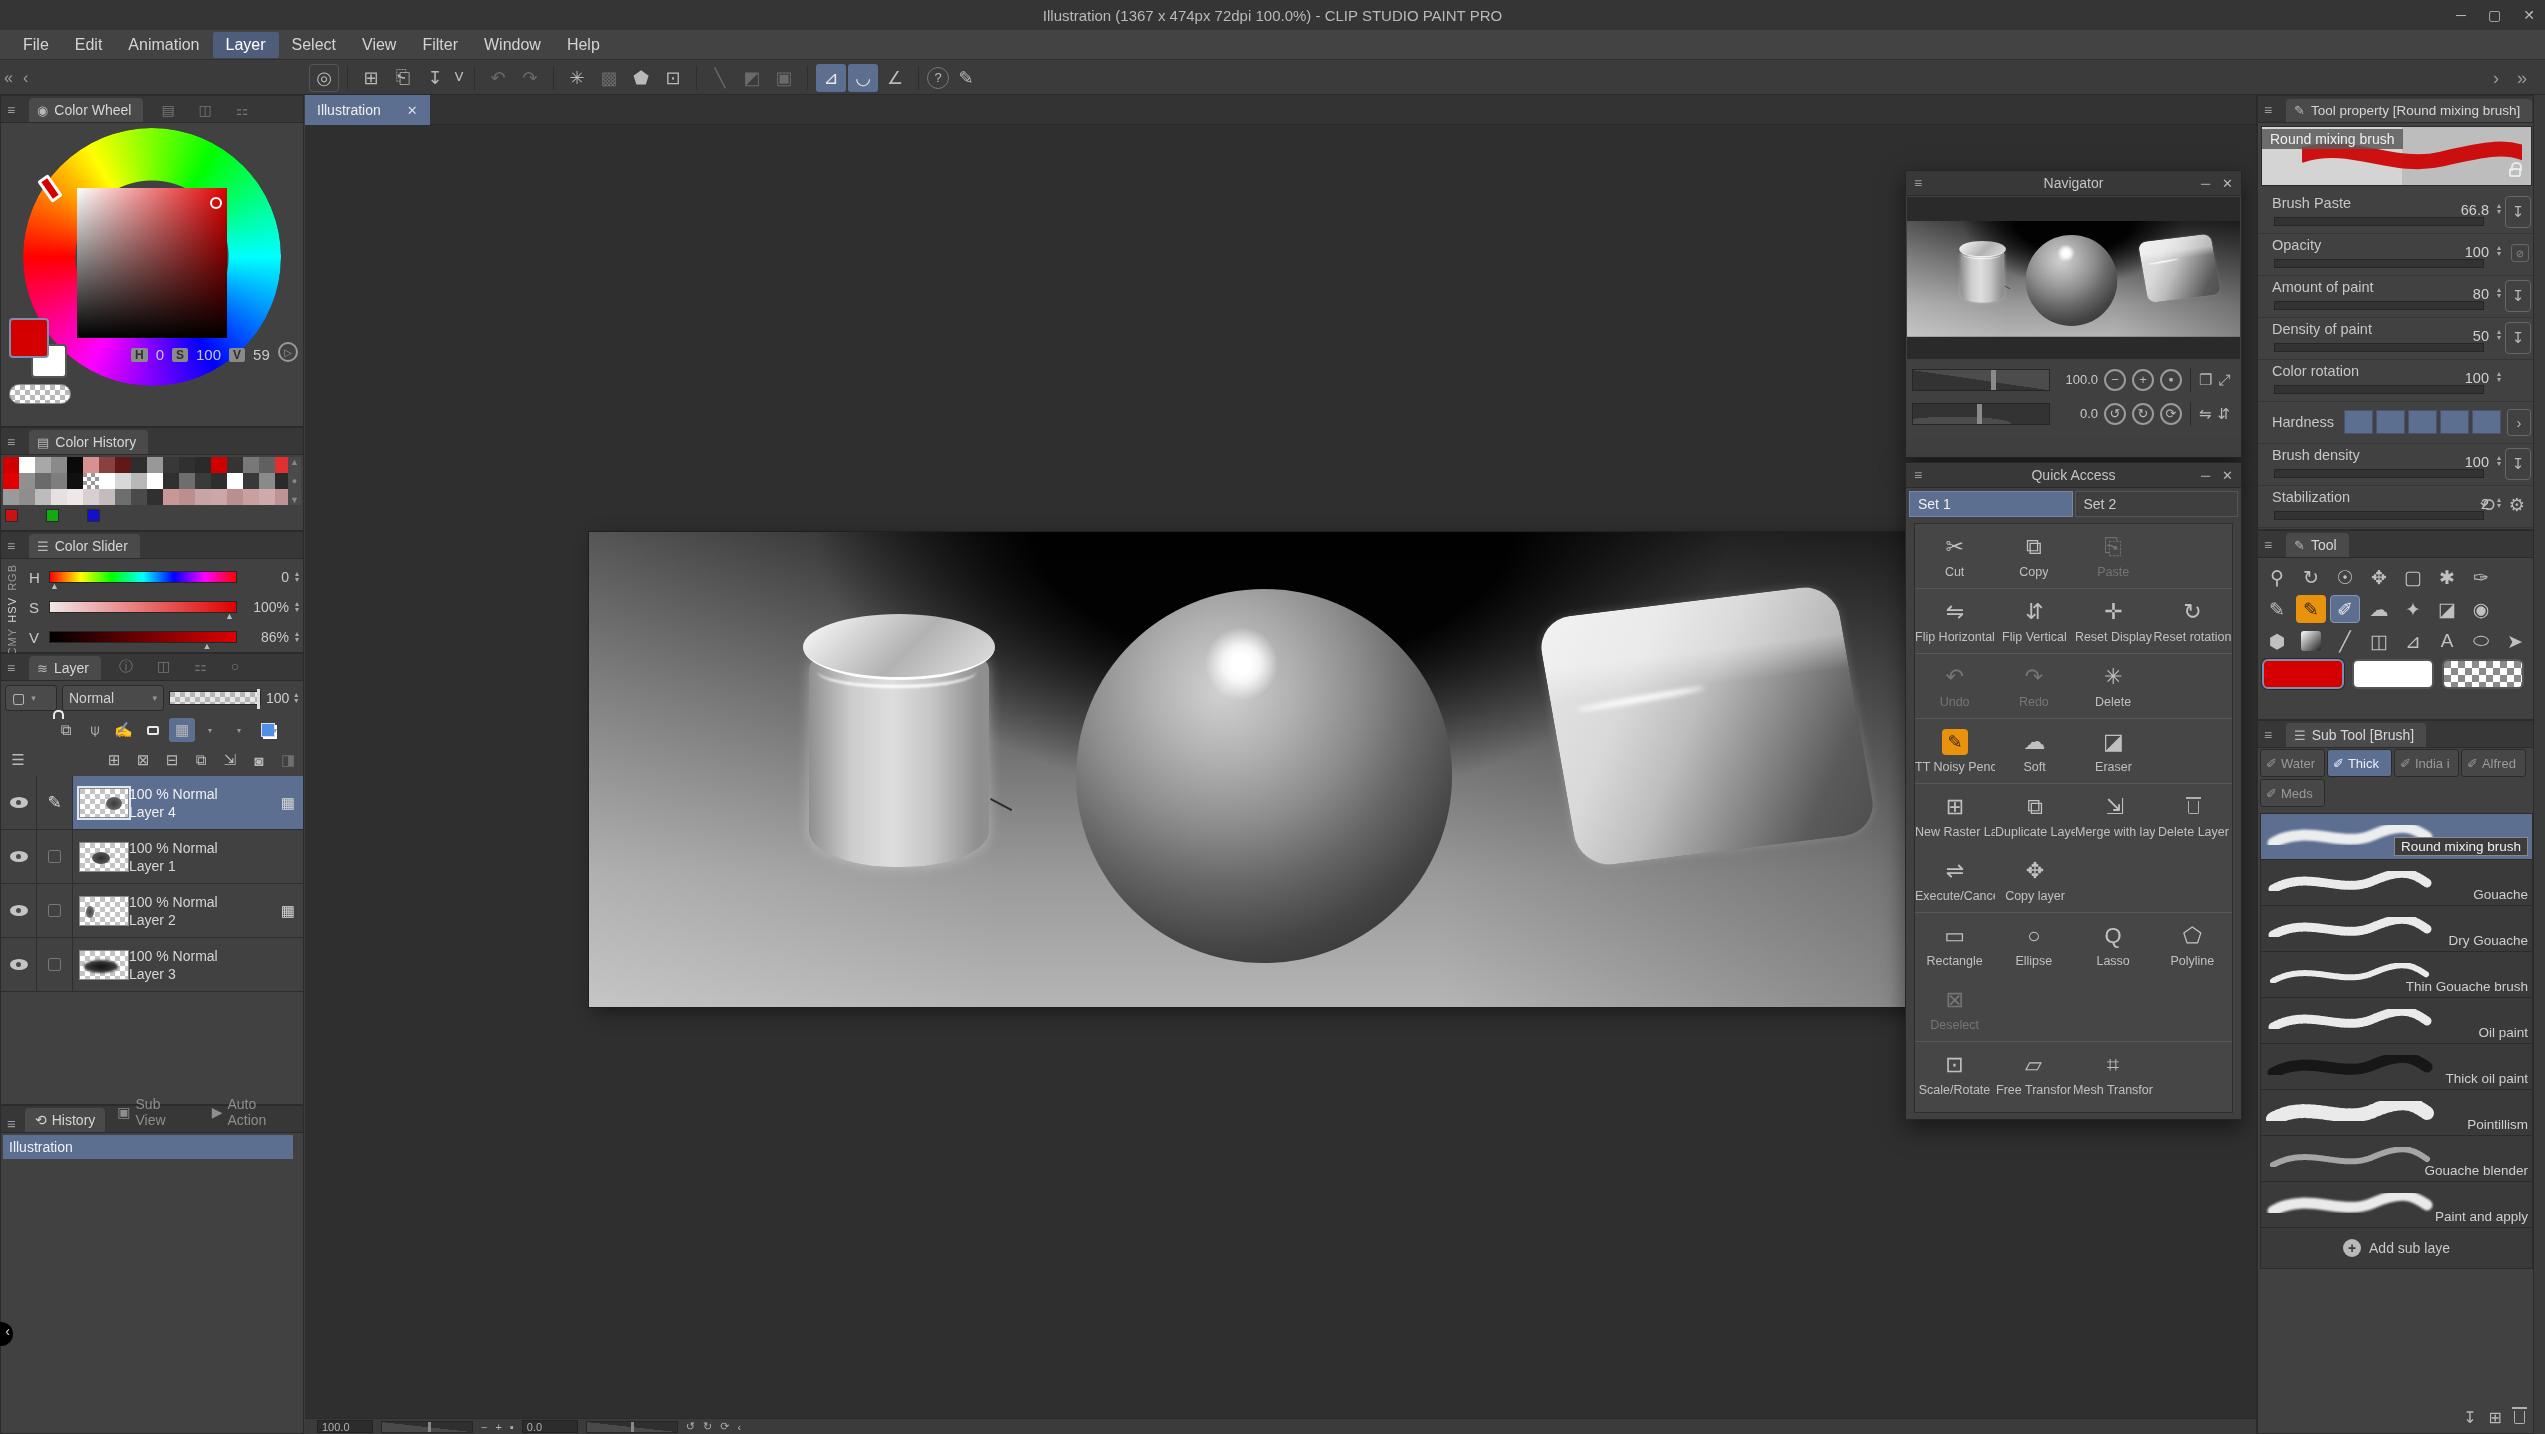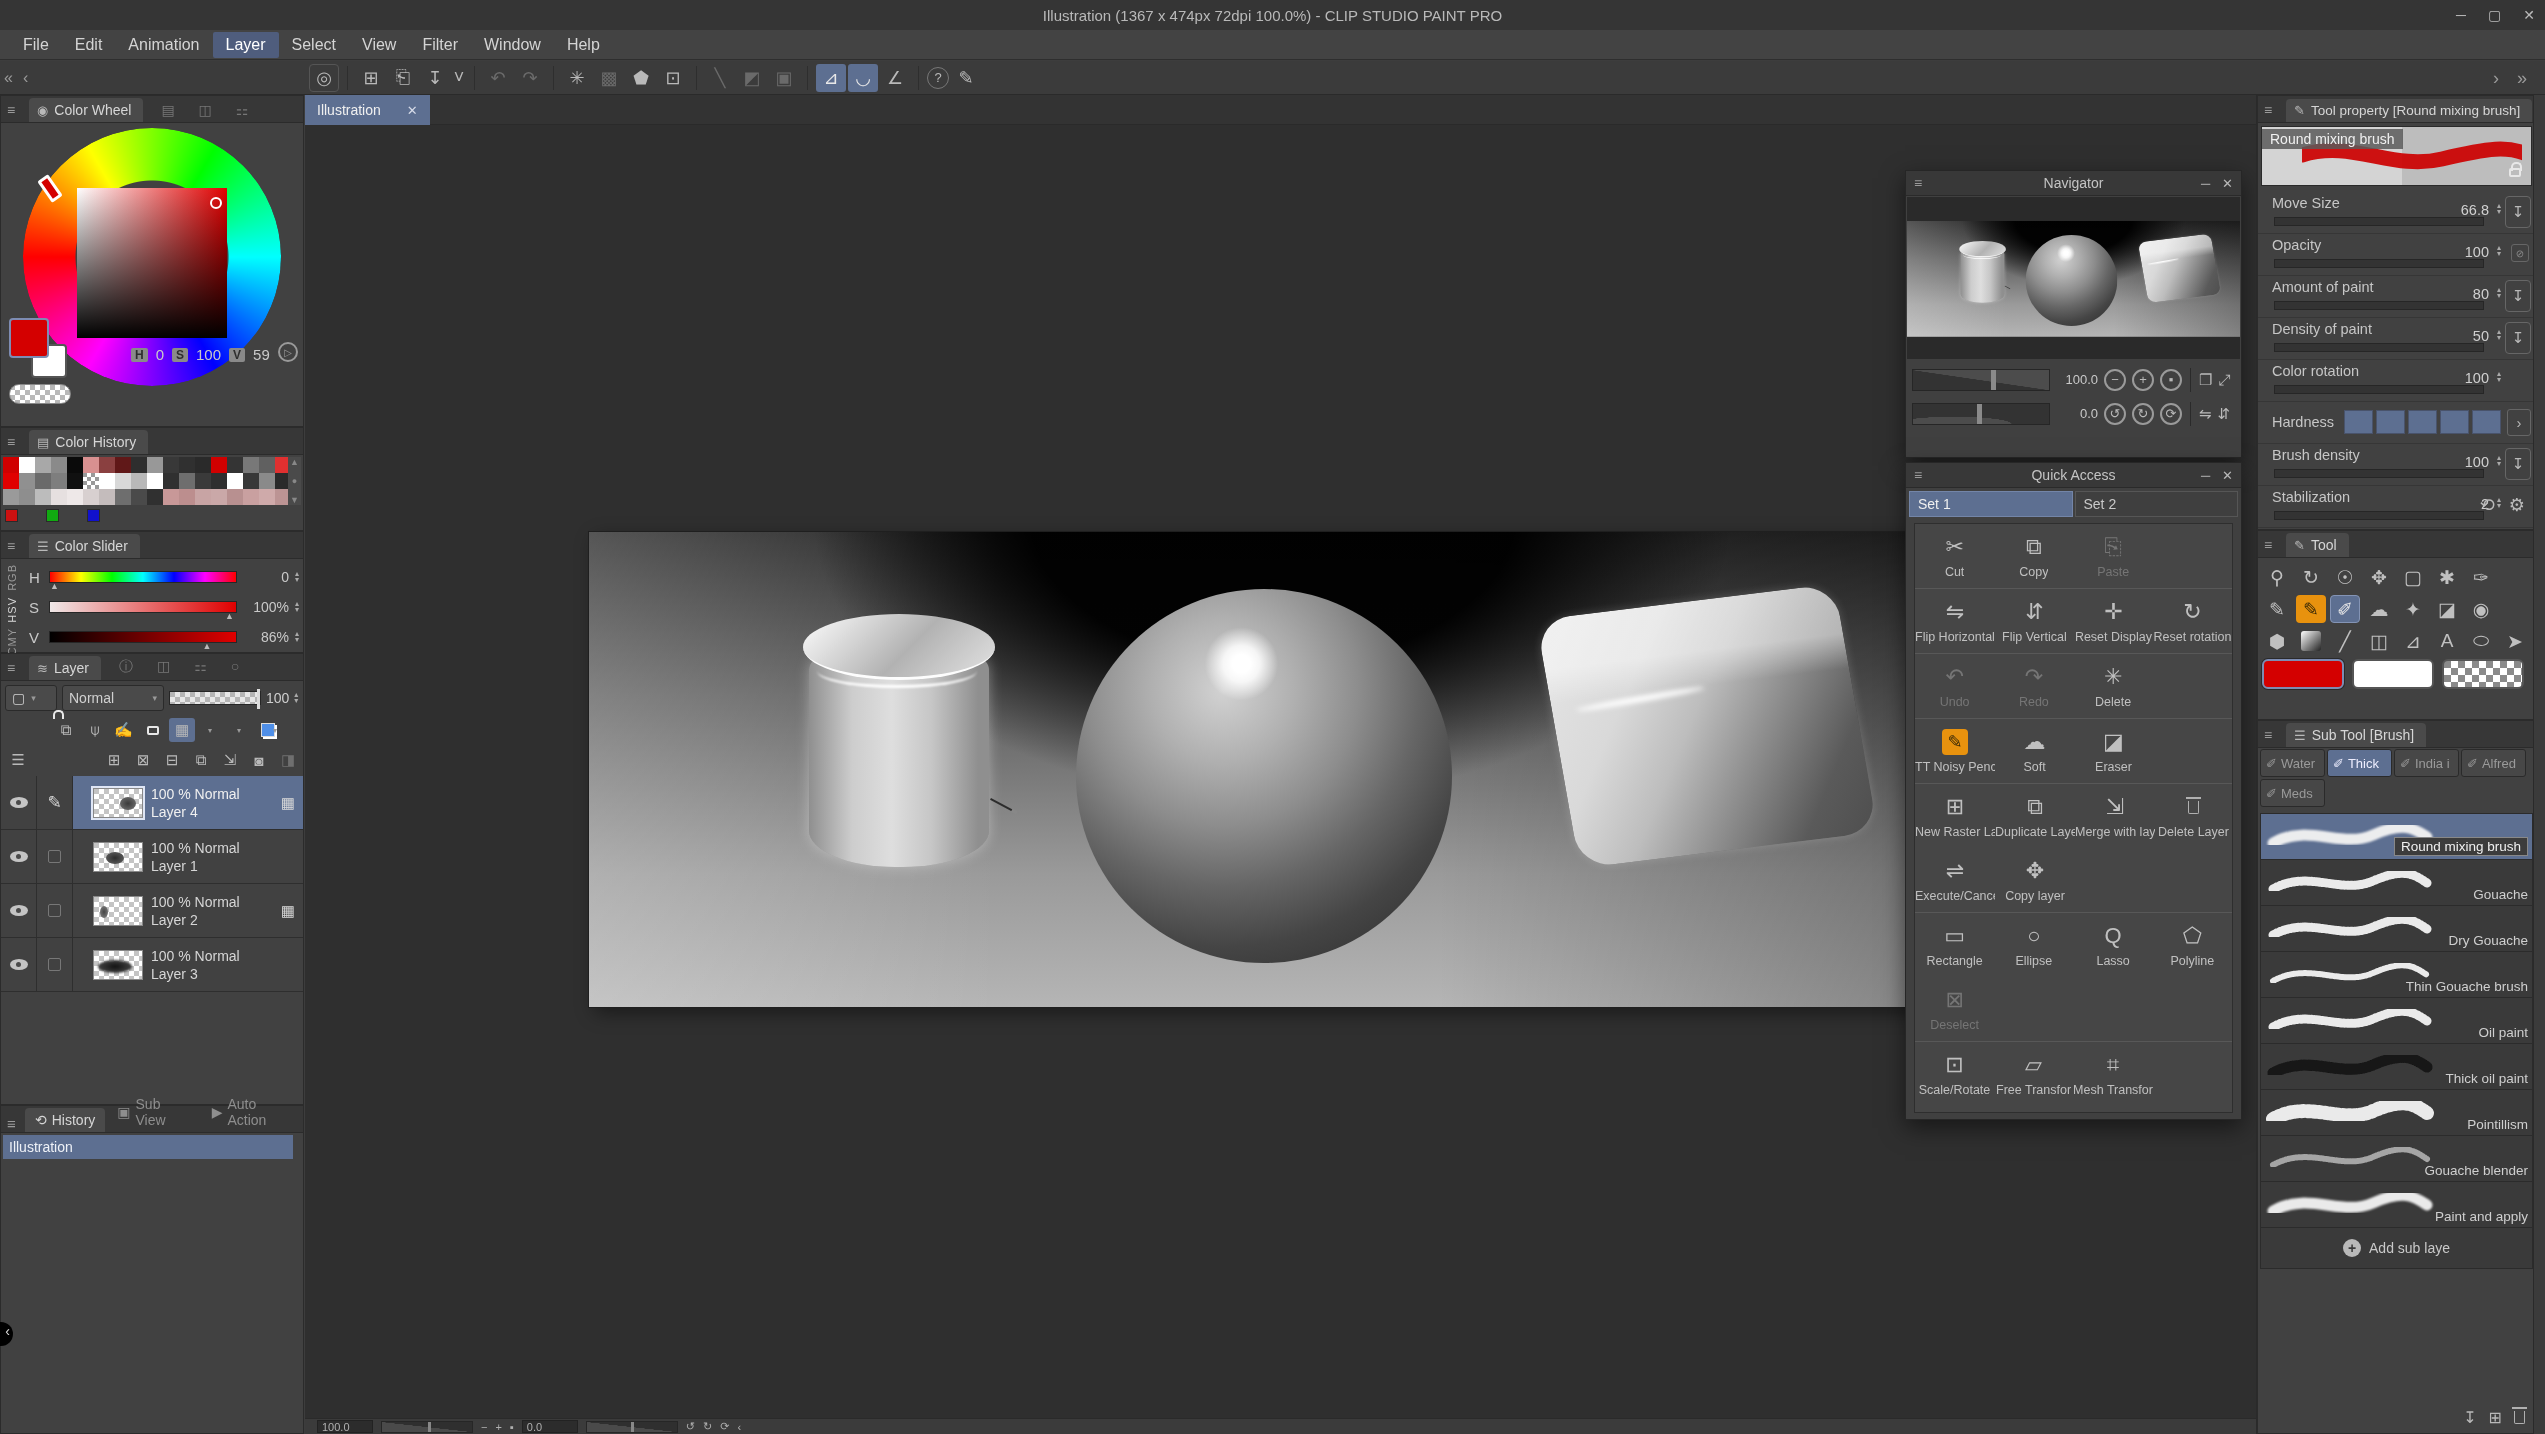--- a/index.html
+++ b/index.html
@@ -91,21 +91,21 @@
   .opa-knob { position:absolute; right:0; top:-3px; width:3px; height:20px; background:#ddd; }
   .lyr-icons { position:absolute; display:flex; gap:3px; align-items:center; }
   .li { width:26px; height:24px; display:inline-flex; align-items:center; justify-content:center; color:#b9b9b9; font-size:15px; border-radius:3px;}
   .li.dis { color:#6f6f6f; }
   .li.act { background:#5d6f91; }
   .li .dd { font-size:8px; color:#999; margin-left:-2px;}
   .blue-sq { width:14px; height:14px; background:#4f8fe8; border:1px solid #ddd; box-shadow:2px 2px 0 #fff;}
   #layer-list { position:absolute; left:0; top:122px; width:302px; }
   .lrow { height:54px; border-bottom:1px solid #2e2e2e; display:flex; align-items:stretch; background:#414141;}
   .lcol { width:36px; border-right:1px solid #2e2e2e; display:flex; align-items:center; justify-content:center; }
-  .lmain { flex:1; display:flex; align-items:center; gap:8px; padding-left:20px; }
+  .lmain { flex:1; display:flex; align-items:center; gap:0; padding-left:6px; }
   .lrow.sel .lmain { background:#5d6f91; }
   .thumb { width:50px; height:30px; border:1px solid #888; background:repeating-conic-gradient(#fff 0 25%, #c4c4c4 0 50%); background-size:10px 10px; position:relative; flex:none;}
   .lrow.sel .thumb { outline:2px solid #dfe6f5; }
   .thumb.t0::after,.thumb.t1::after,.thumb.t2::after,.thumb.t3::after { content:''; position:absolute; border-radius:50%; }
   .thumb.t0::after { left:26px; top:8px; width:16px; height:13px; background:radial-gradient(#3a3a3a,#777); }
   .thumb.t1::after { left:12px; top:9px; width:18px; height:12px; background:radial-gradient(#2e2e2e,#666); }
   .thumb.t2::after { left:6px; top:9px; width:8px; height:12px; background:radial-gradient(#444,#888); }
   .thumb.t3::after { left:4px; top:9px; width:34px; height:13px; background:radial-gradient(#111,#555); filter:blur(1px);}
   .thumb.t4 { background:#9a9a9a; }
   .paper-ic { position:absolute; left:14px; top:-2px; width:22px; height:28px; background:#fff; border:1px solid #222; }
@@ -873,21 +873,21 @@
       </div>
       <div class="tp-preview">
         <svg class="tp-stroke" width="220" height="44" viewBox="0 0 220 44">
           <path d="M0 18 C 50 2, 90 34, 140 22 S 205 10, 222 16" fill="none" stroke="#cc0000" stroke-width="15" stroke-linecap="round" opacity="0.92"></path>
         </svg>
         <span class="tp-chip">Round mixing brush</span>
         <span class="icon-lock"></span>
       </div>
       <div class="tp-rows" id="tp-rows">
           <div class="tp-row">
-            <span class="tp-lab">Move Size</span>
+            <span class="tp-lab">Brush Paste</span>
             <span class="tp-track"><span class="tp-fill" style="width:66%"></span></span>
             <span class="tp-val">66.8</span>
             <span class="stepper tp-step">
               <span>▴</span>
               <span>▾</span>
             </span>
             <span class="tp-btn">↧</span>
           </div>
           <div class="tp-row">
             <span class="tp-lab">Opacity</span>

